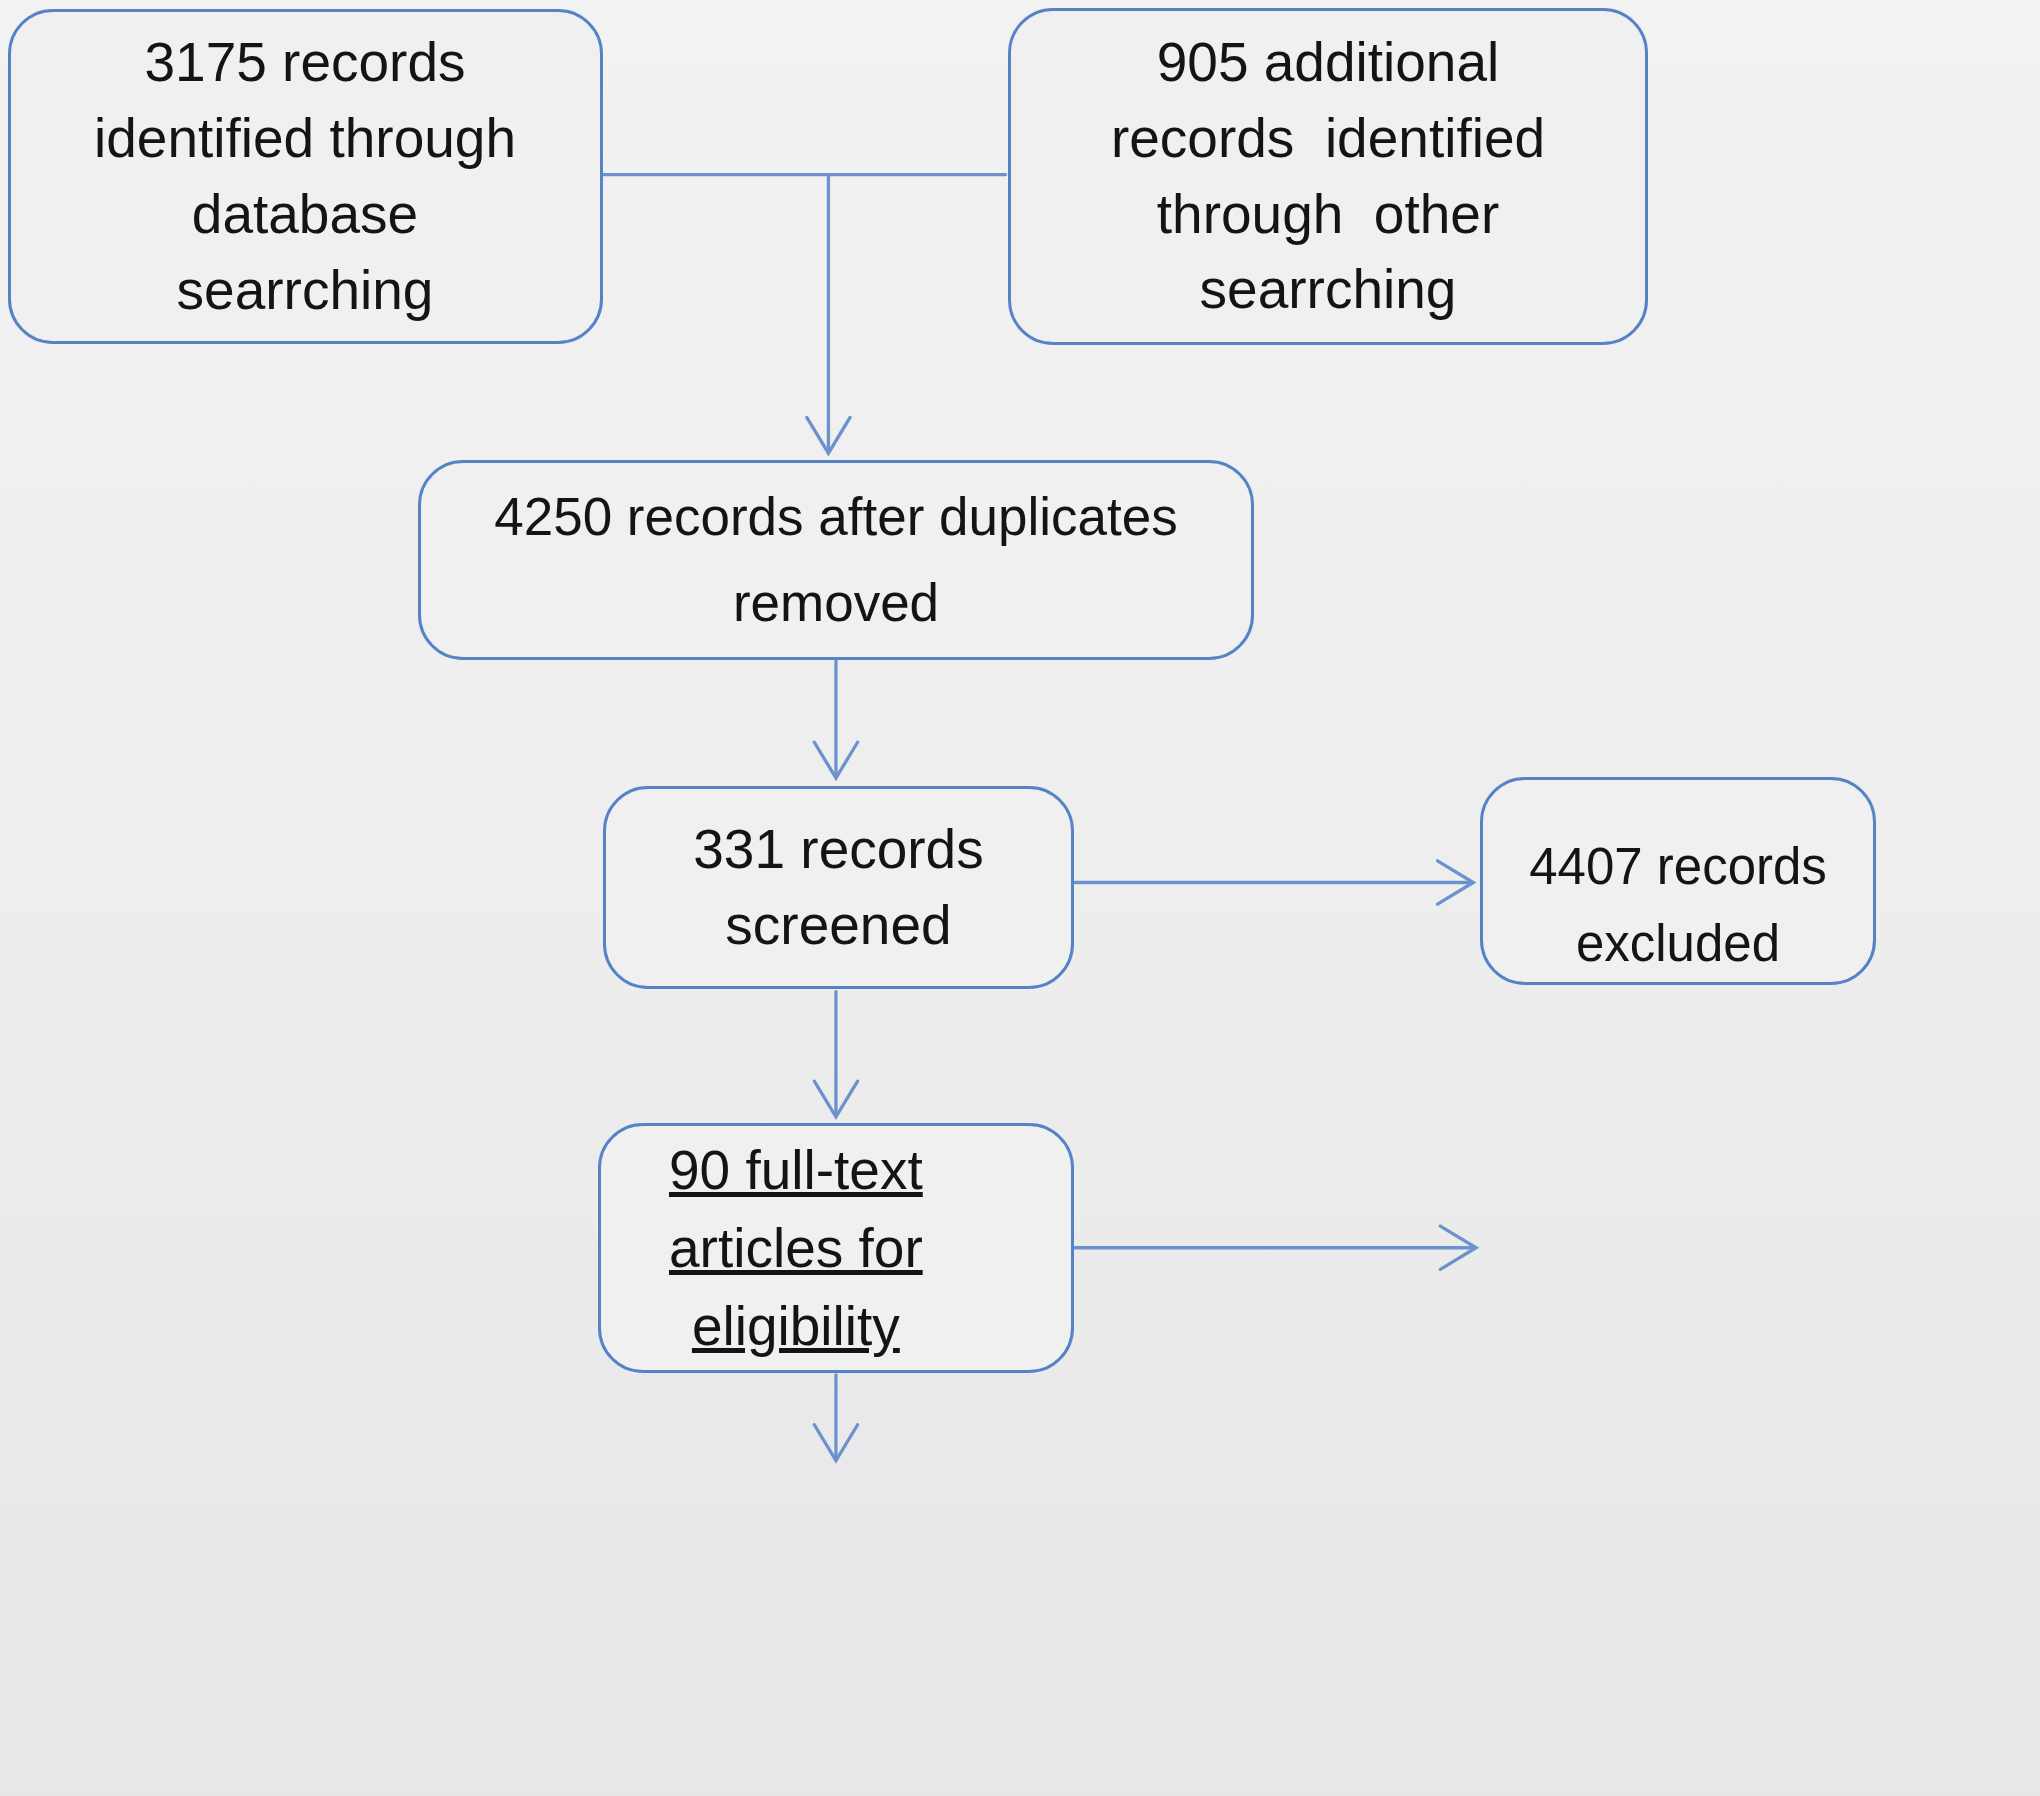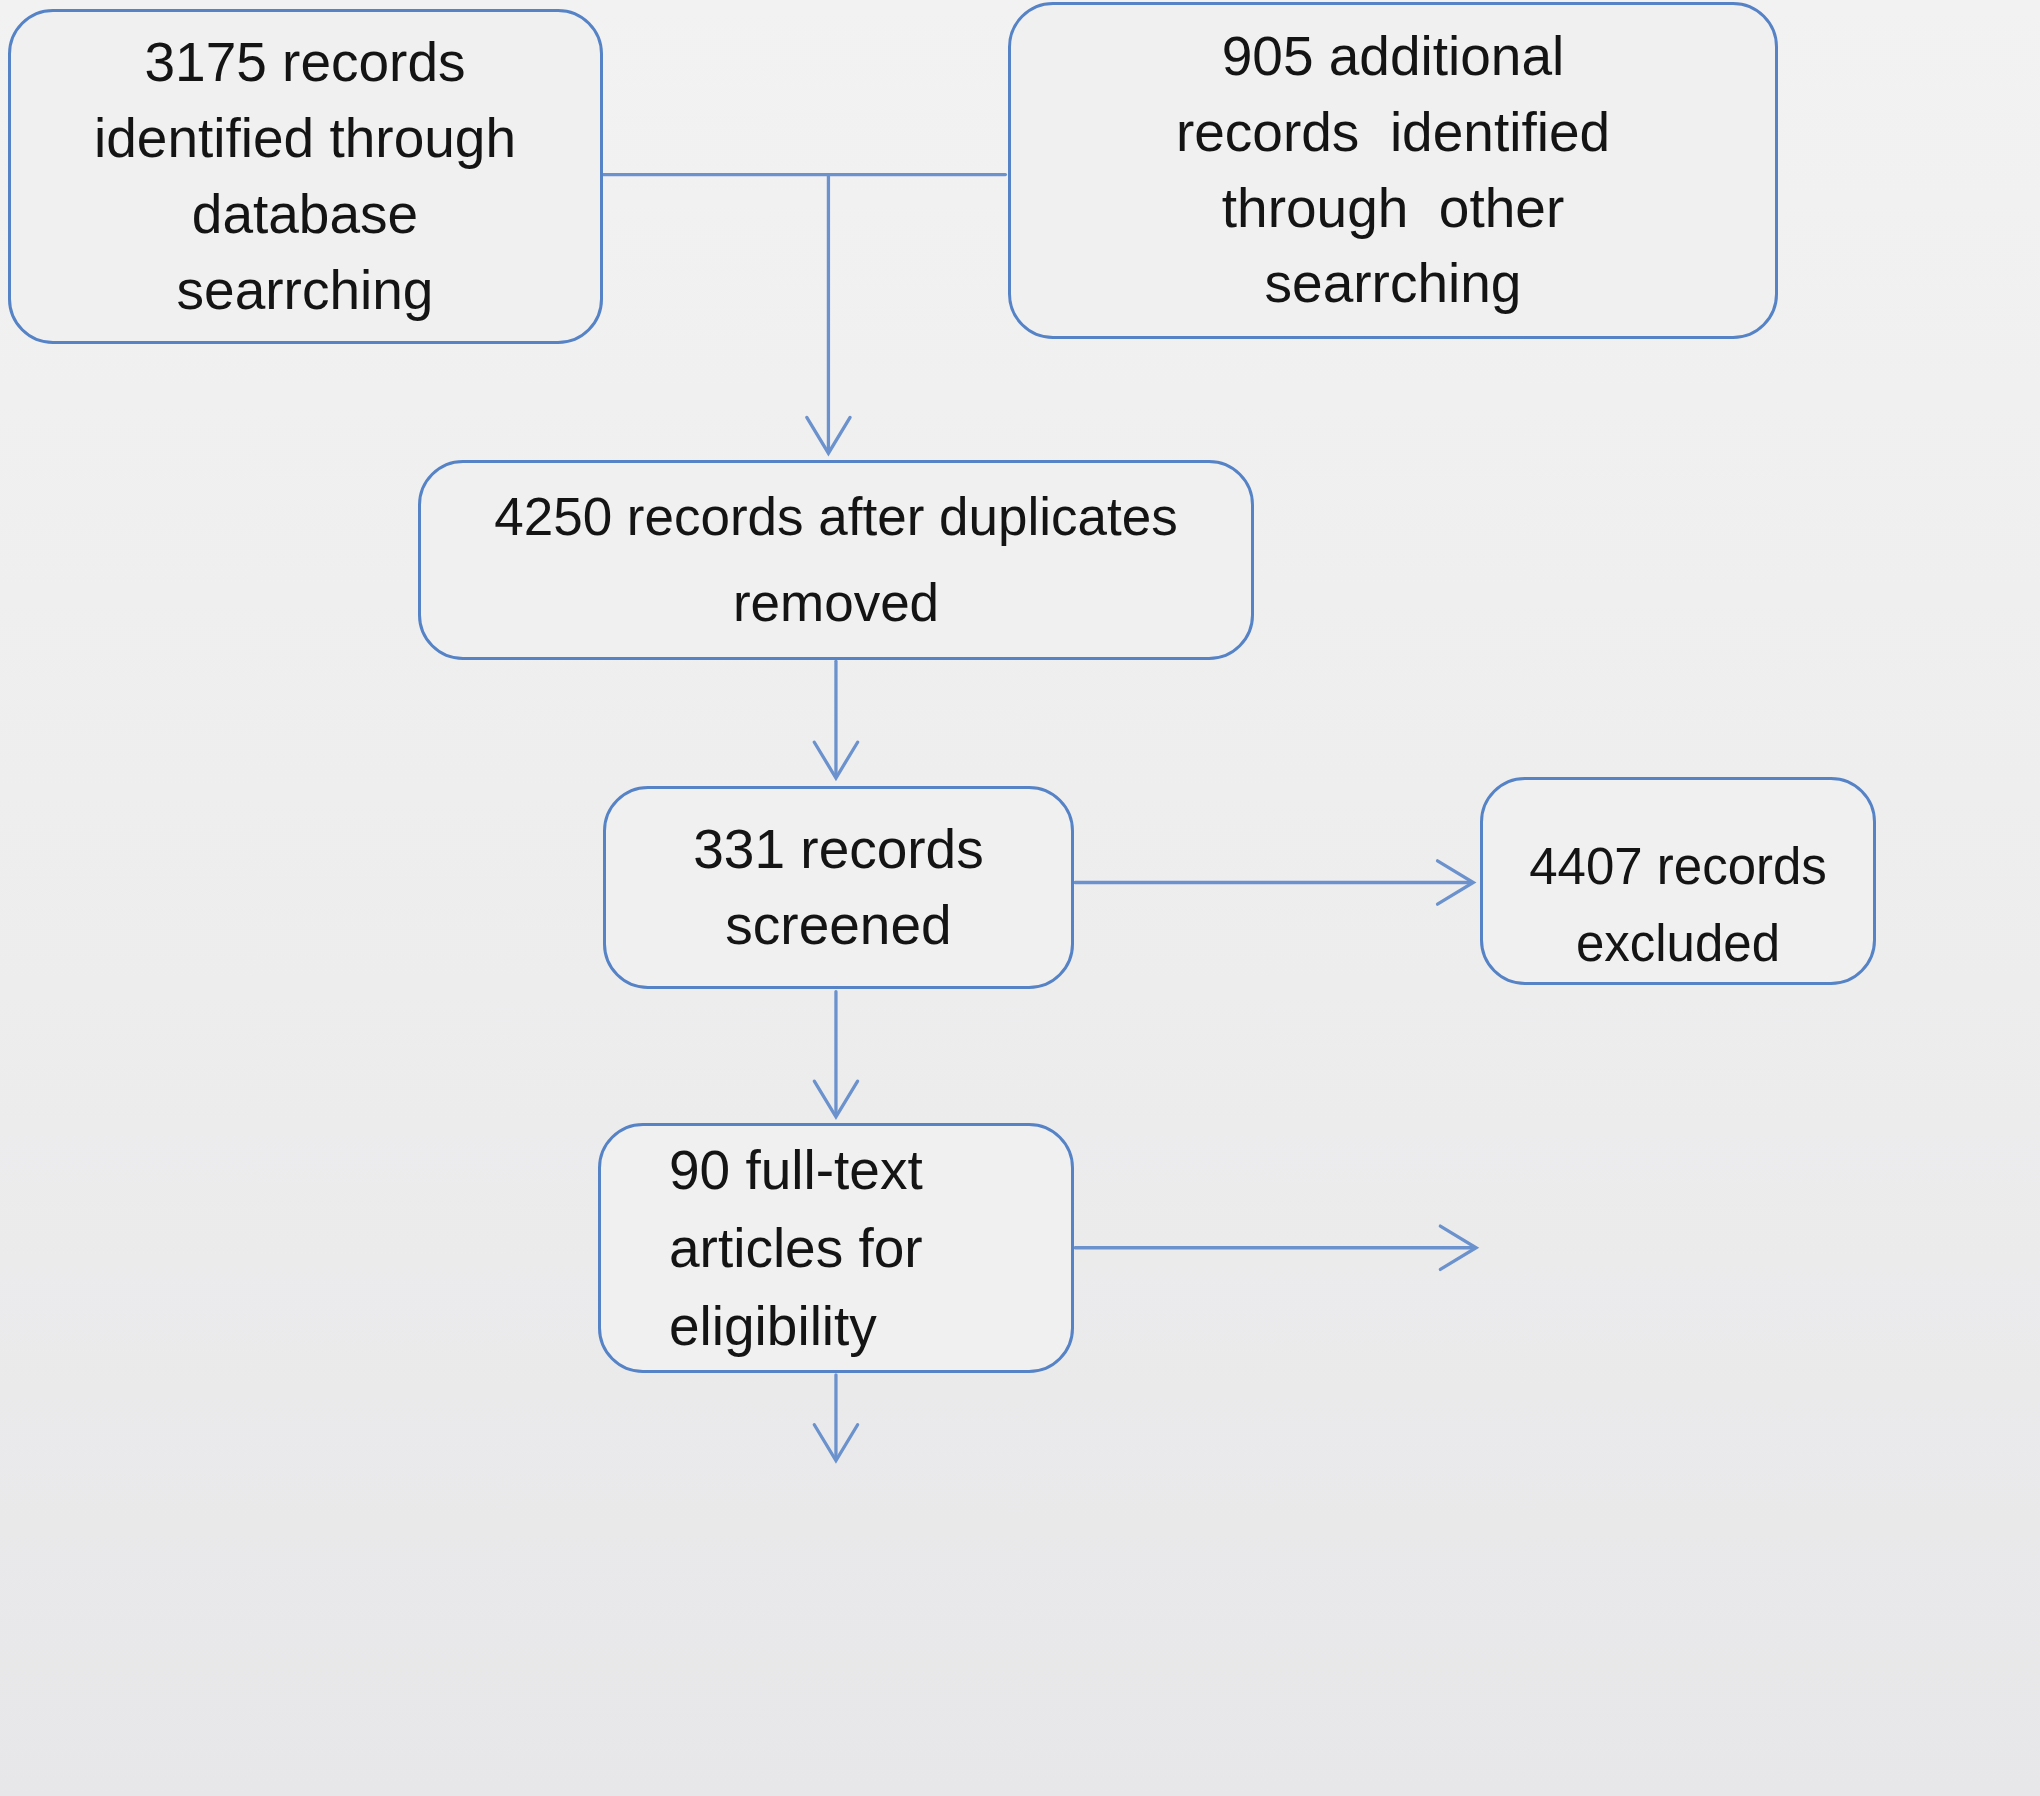--- a/index.html
+++ b/index.html
@@ -33,29 +33,29 @@
     color: #141414;
   }
   .node .txt {
     white-space: pre-wrap;
     text-align: center;
     font-size: 55px;
     line-height: 1.38;
   }
   
   .n-db      { left: 7.5px;    top: 9.4px;   width: 595px; height: 335px; }
-  .n-other   { left: 1008px; top: 2px;    width: 770px; height: 337px; }
+  .n-other   { left: 1008px; top: 8px;    width: 640px; height: 337px; }
   .n-dup     { left: 418px;  top: 460px;  width: 836px; height: 200px; }
   .n-dup .txt { font-size: 53px; line-height: 1.62; }
   .n-screen  { left: 603px;  top: 786px;  width: 471px; height: 203px; }
   .n-excl    { left: 1480px; top: 777px;  width: 396px; height: 208px; align-items: flex-end; }
   .n-excl .txt { font-size: 51px; line-height: 1.5; }
   .n-full    { left: 598px;  top: 1123px; width: 476px; height: 250px;
                justify-content: flex-start; }
-  .n-full .txt { text-align: left; padding-left: 68px; font-size: 55px; line-height: 1.42; }
+  .n-full .txt { text-align: center; padding-left: 68px; font-size: 55px; line-height: 1.42; text-decoration: underline; }
   .n-fexcl   { left: 1483px; top: 1118px; width: 460px; height: 261px; }
   .n-fexcl .txt { font-size: 45px; line-height: 1.52; }
   .n-incl    { left: 598px;  top: 1467px; width: 480px; height: 316px; }
   .n-incl .txt { font-size: 53px; line-height: 1.32; }
 </style>
 </head>
 <body>
 
 <div class="canvas">
 

